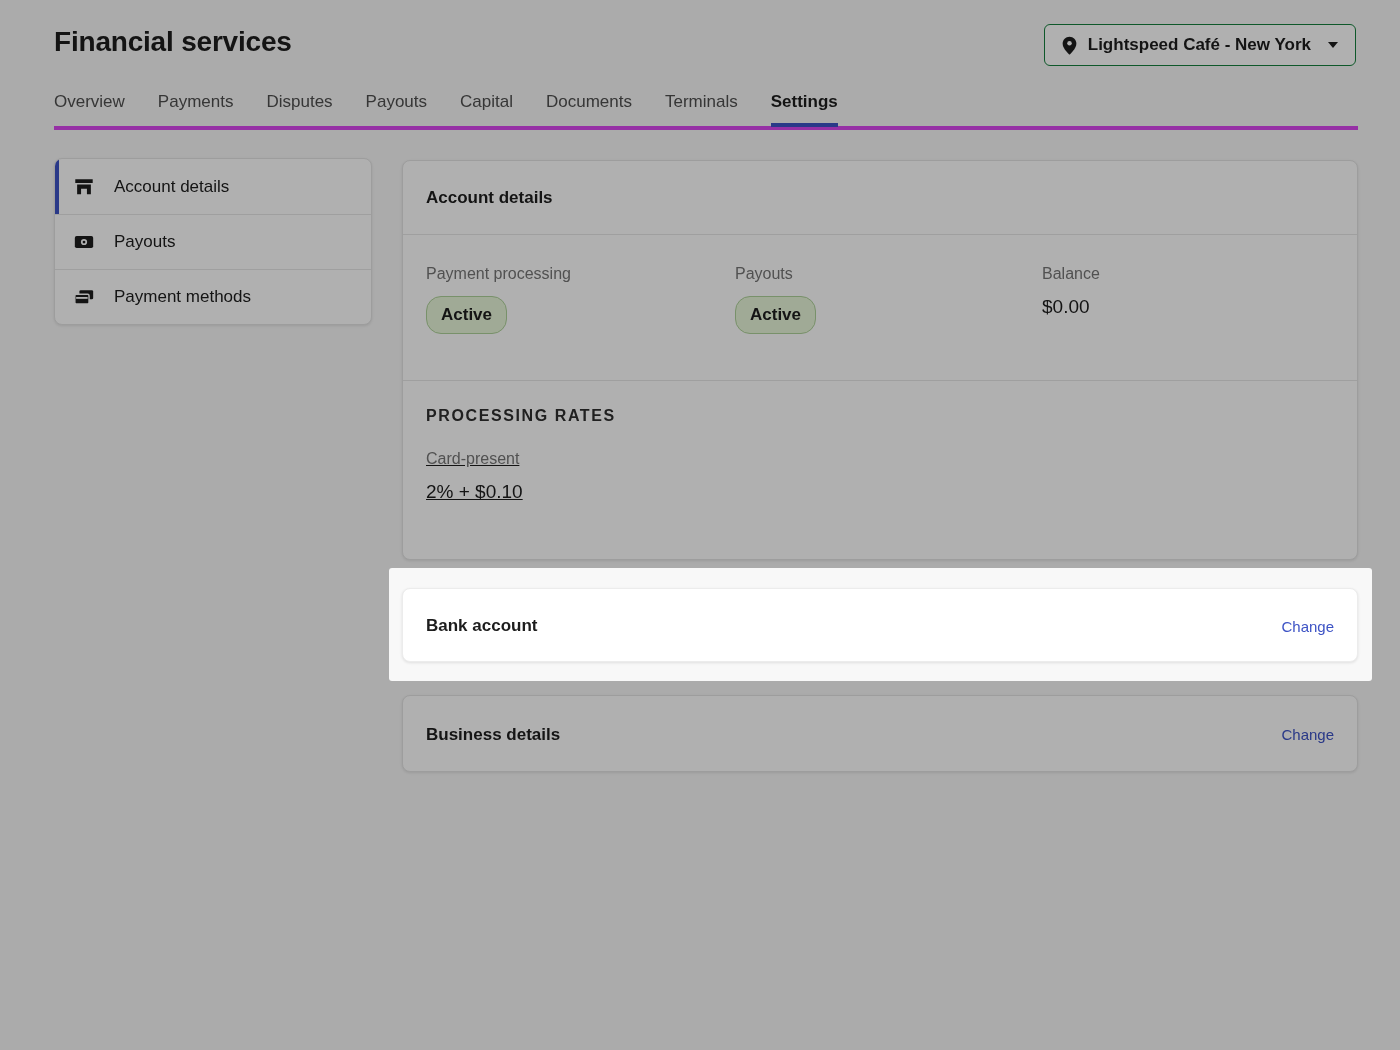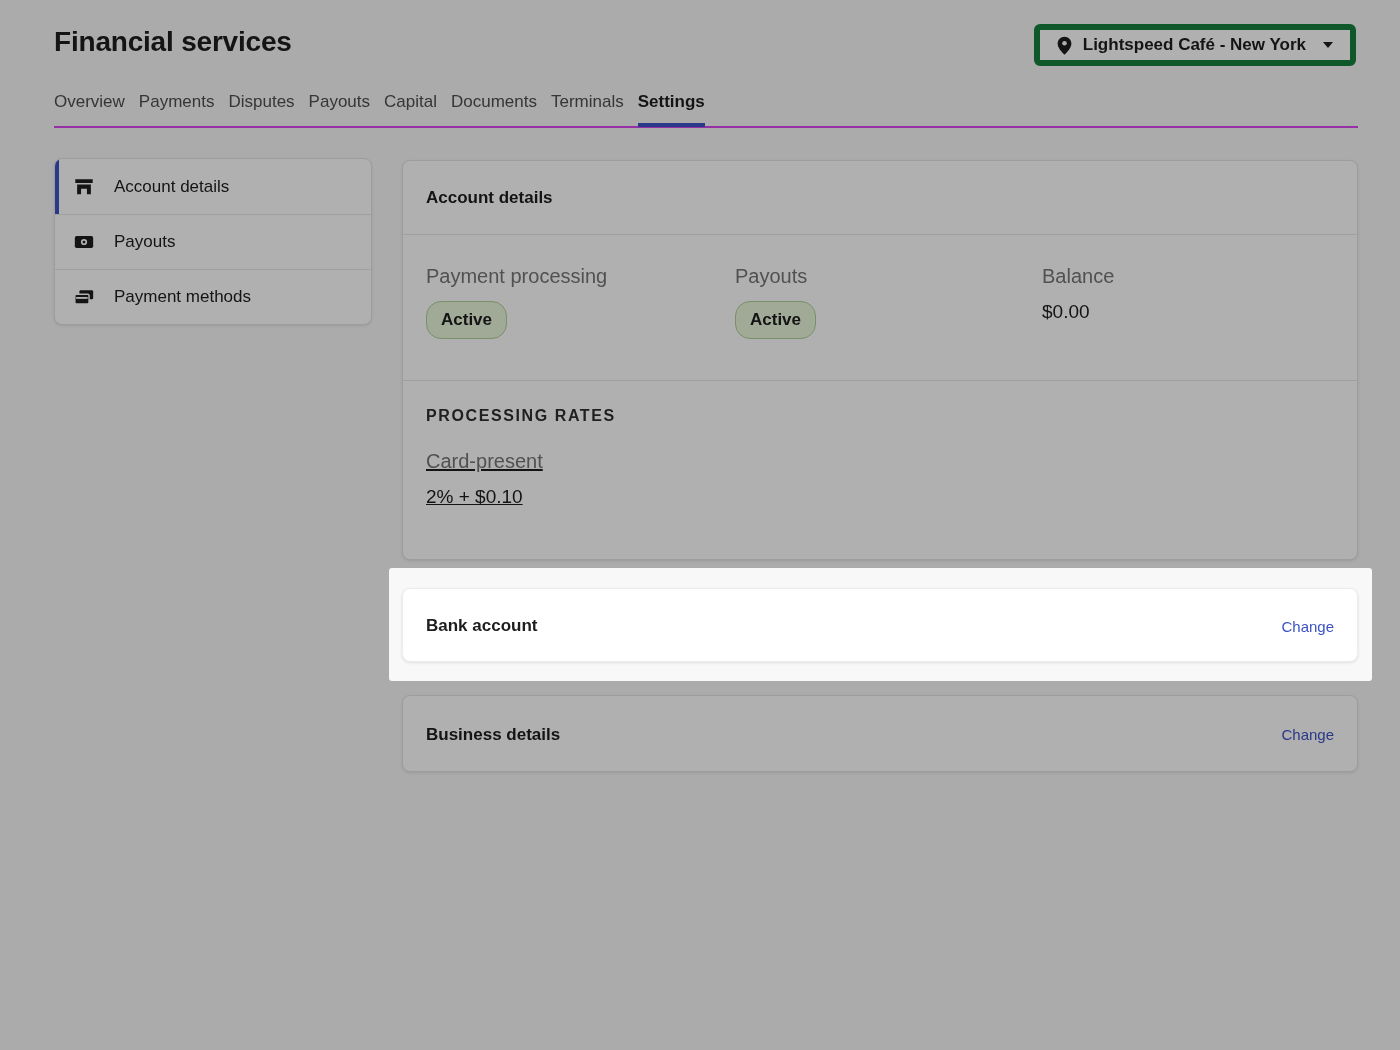--- a/index.html
+++ b/index.html
@@ -13,48 +13,48 @@
     --line:#e4e4e4;
   }
   *{margin:0;padding:0;box-sizing:border-box;}
   html,body{width:1400px;height:1050px;}
   body{font-family:"Liberation Sans",sans-serif;color:var(--text);}
   .page{position:relative;width:1400px;height:1050px;background:var(--page-bg);overflow:hidden;}
 
   
   .page-title{position:absolute;left:54px;top:26px;font-size:28px;font-weight:700;letter-spacing:-0.2px;}
   .location-btn{position:absolute;top:24px;right:44px;height:42px;display:flex;align-items:center;gap:11px;
-    background:#fff;border:6px solid #15803d;border-radius:6px;padding:0 17px;cursor:pointer;
+    background:#fff;border:1px solid #15803d;border-radius:6px;padding:0 17px;cursor:pointer;
     font-size:17px;font-weight:700;color:#1d1d1d;}
   .pin-icon{width:15px;height:19px;flex:0 0 auto;}
   .caret{width:0;height:0;border-left:5.5px solid transparent;border-right:5.5px solid transparent;
     border-top:6.5px solid #1d1d1d;margin-left:6px;}
 
   
-  .tabs{position:absolute;left:54px;top:92px;width:1304px;display:flex;gap:14px;border-bottom:2px solid #d946ef;}
+  .tabs{position:absolute;left:54px;top:92px;width:1304px;display:flex;gap:33px;border-bottom:4px solid #d946ef;}
   .tab{position:relative;font-size:17px;color:#4f4f4f;padding-bottom:14px;cursor:pointer;white-space:nowrap;}
   .tab.active{color:#1d1d1d;font-weight:700;}
   .tab.active::after{content:"";position:absolute;left:0;right:0;bottom:-1px;height:4px;background:var(--accent);}
 
   
   .sidebar{position:absolute;left:54px;top:158px;width:318px;background:#fff;border:1px solid var(--line);
     border-radius:8px;box-shadow:0 1px 3px rgba(0,0,0,0.10);overflow:hidden;}
   .side-item{display:flex;align-items:center;gap:19px;height:55px;padding-left:18px;font-size:17px;cursor:pointer;}
   .side-item + .side-item{border-top:1px solid #e6e6e6;}
   .side-item.selected{box-shadow:inset 4px 0 0 var(--accent);}
   .side-icon{width:22px;height:22px;flex:0 0 auto;}
 
   
   .card{position:absolute;left:402px;width:956px;background:#fff;border:1px solid var(--line);
     border-radius:8px;box-shadow:0 1px 3px rgba(0,0,0,0.10);}
   .card-account{top:160px;height:400px;}
   .card-section-head{height:73px;display:flex;align-items:center;padding:0 23px;font-size:17px;font-weight:700;}
   .card-row{border-top:1px solid #e6e6e6;}
   .status-row{height:146px;padding:30px 23px 0;display:grid;grid-template-columns:309px 307px auto;}
-  .field-label{font-size:20px;color:var(--text-gray);margin-bottom:13px;}
+  .field-label{font-size:16px;color:var(--text-gray);margin-bottom:13px;}
   .badge{display:inline-block;padding:8px 14px;border-radius:15px;background:var(--badge-bg);
     border:1px solid var(--badge-border);font-size:17px;font-weight:700;color:#1d1d1d;}
   .balance-value{font-size:19px;color:#1d1d1d;margin-top:2px;}
   .rates-section{height:180px;padding:26px 23px 0;}
   .rates-heading{font-size:16px;font-weight:700;letter-spacing:1.6px;color:#2f2f2f;}
   .rates-grid{display:grid;grid-template-columns:309px auto;margin-top:25px;text-decoration:underline;}
   .rate-value{font-size:19px;color:#1d1d1d;}
 
   .card-bar{height:74px;display:flex;align-items:center;justify-content:space-between;padding:0 23px;}
   .card-bank{top:588px;height:74px;z-index:2;border-color:#ececec;}

